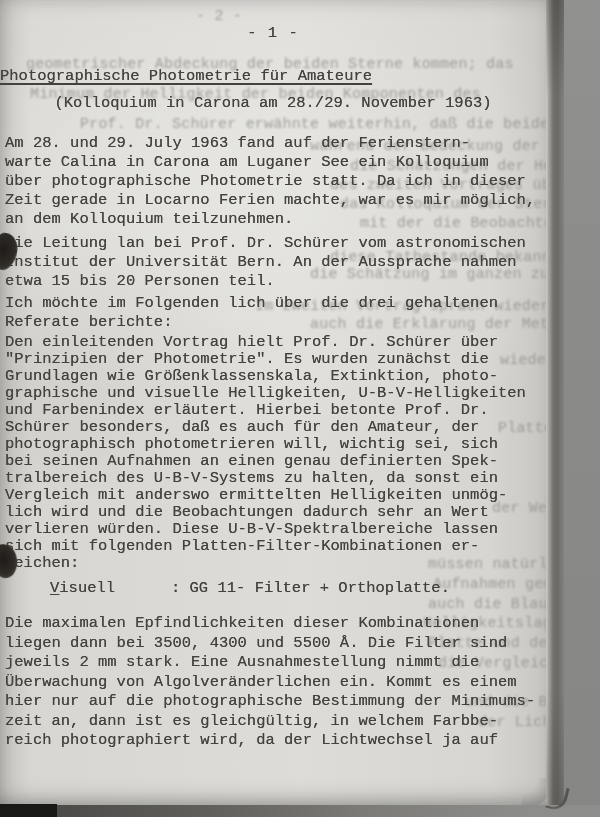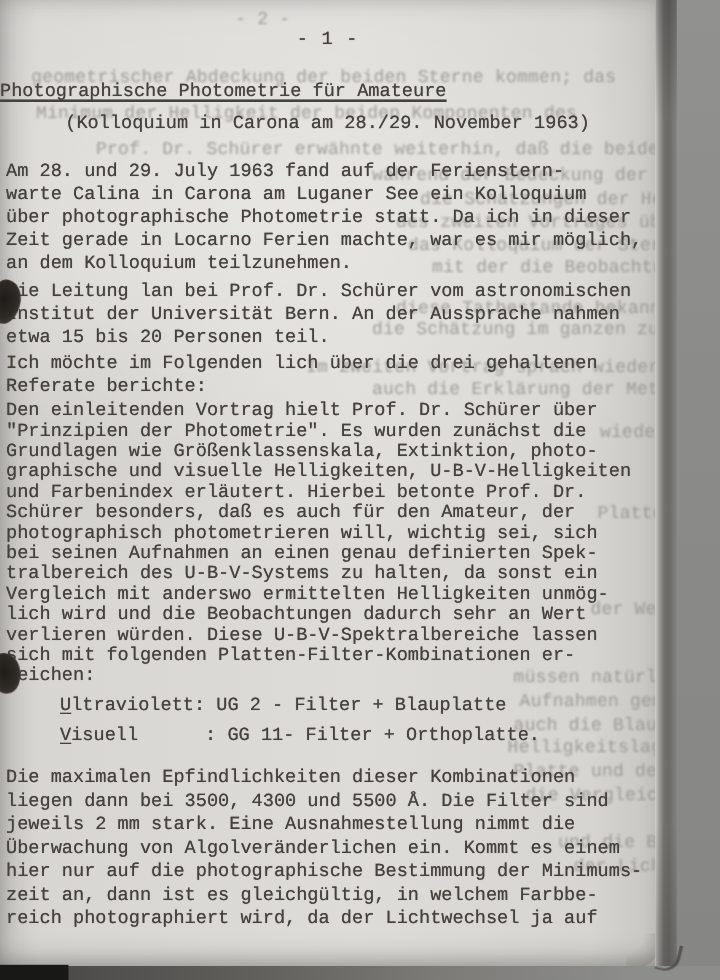--- a/index.html
+++ b/index.html
@@ -131,21 +131,20 @@
 photographisch photometrieren will, wichtig sei, sich
 bei seinen Aufnahmen an einen genau definierten Spek-
 tralbereich des U-B-V-Systems zu halten, da sonst ein
 Vergleich mit anderswo ermittelten Helligkeiten unmög-
 lich wird und die Beobachtungen dadurch sehr an Wert
 verlieren würden. Diese U-B-V-Spektralbereiche lassen
 sich mit folgenden Platten-Filter-Kombinationen er-
 reichen:</div>
 
       <div class="filter-list">
-        <div class="fl-line"><span class="fl-initial">U</span><span>ltraviolett: UG 2 - Filter + Blauplatte</span></div>
         <div class="fl-line"><span class="fl-initial">V</span><span>isuell      : GG 11- Filter + Orthoplatte.</span></div>
       </div>
 
       <div class="para p5">Die maximalen Epfindlichkeiten dieser Kombinationen
 liegen dann bei 3500, 4300 und 5500 Å. Die Filter sind
 jeweils 2 mm stark. Eine Ausnahmestellung nimmt die
 Überwachung von Algolveränderlichen ein. Kommt es einem
 hier nur auf die photographische Bestimmung der Minimums-
 zeit an, dann ist es gleichgültig, in welchem Farbbe-
 reich photographiert wird, da der Lichtwechsel ja auf</div>

